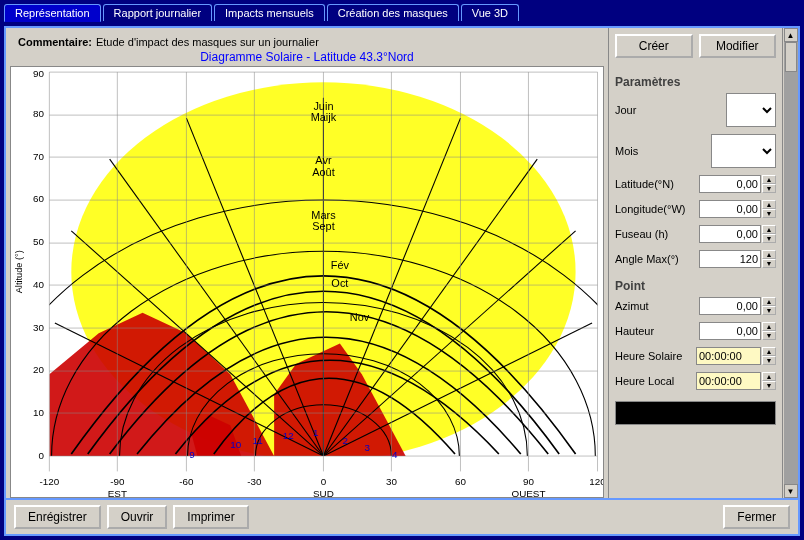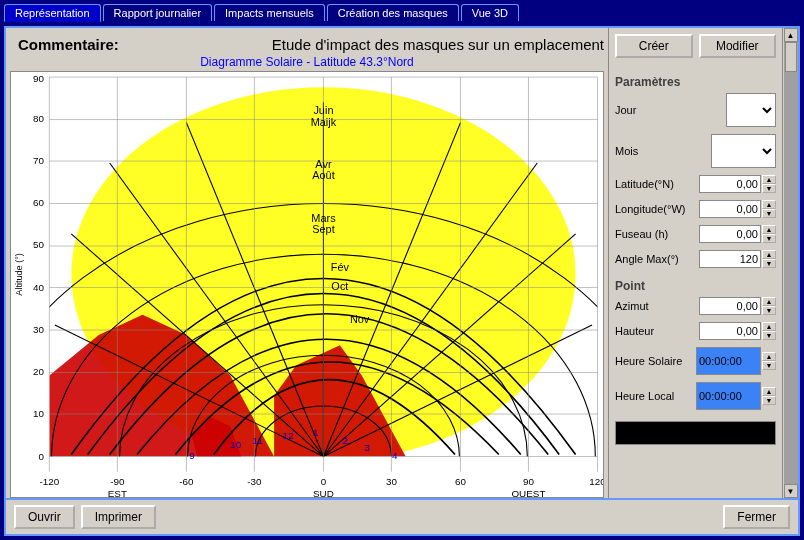--- a/index.html
+++ b/index.html
@@ -60,22 +60,21 @@
       display: flex;
       flex-direction: column;
       padding: 4px 4px 0 4px;
       min-width: 0;
     }
 
     .comment-row {
       display: flex;
       align-items: center;
       padding: 4px 0 2px 8px;
-      font-size: 15px;
-      justify-content: space-between;
+      font-size: 11px;
     }
     .comment-label {
       font-weight: bold;
     }
     .comment-text {
       margin-left: 4px;
     }
 
     .diagram-title {
       text-align: center;
@@ -218,23 +217,23 @@
       display: flex;
       align-items: center;
       justify-content: center;
       font-size: 7px;
       cursor: pointer;
       line-height: 1;
     }
 
     .time-input {
       width: 65px;
-      height: 28px;
-      border: 1px solid #888;
-      background: #3b82f6;
+      height: 18px;
+      border: 1px solid #888;
+      background: #fef9c3;
       font-size: 11px;
       padding: 0 2px;
     }
 
     .color-box {
       width: 100%;
       height: 24px;
       background: #000000;
       margin-top: 4px;
       border: 1px solid #888;
@@ -270,21 +269,21 @@
   <div class="tab">Vue 3D</div>
 </div>
 
 <div class="main-content">
   <div class="top-section">
 
     <div class="diagram-area">
 
       <div class="comment-row">
         <span class="comment-label">Commentaire:</span>
-        <span class="comment-text">Etude d'impact des masques sur un emplacement</span>
+        <span class="comment-text">Etude d'impact des masques sur un journalier</span>
       </div>
 
       <div class="diagram-title">Diagramme Solaire - Latitude 43.3°Nord</div>
 
       <div class="diagram-wrapper">
         <svg class="diagram-svg" viewBox="0 0 540 420" preserveAspectRatio="none">
 
           <rect x="0" y="0" width="540" height="420" fill="white"></rect>
 
           <defs>
@@ -539,18 +538,19 @@
         <div class="scrollbar-track">
           <div class="scrollbar-thumb"></div>
         </div>
         <div class="scrollbar-arrow">▼</div>
       </div>
     </div>
 
   </div>
 
   <div class="bottom-toolbar">
+    <button class="bottom-btn">Enrégistrer</button>
     <button class="bottom-btn">Ouvrir</button>
     <button class="bottom-btn">Imprimer</button>
     <div class="spacer"></div>
     <button class="bottom-btn">Fermer</button>
   </div>
 </div>
 
 </body></html>

